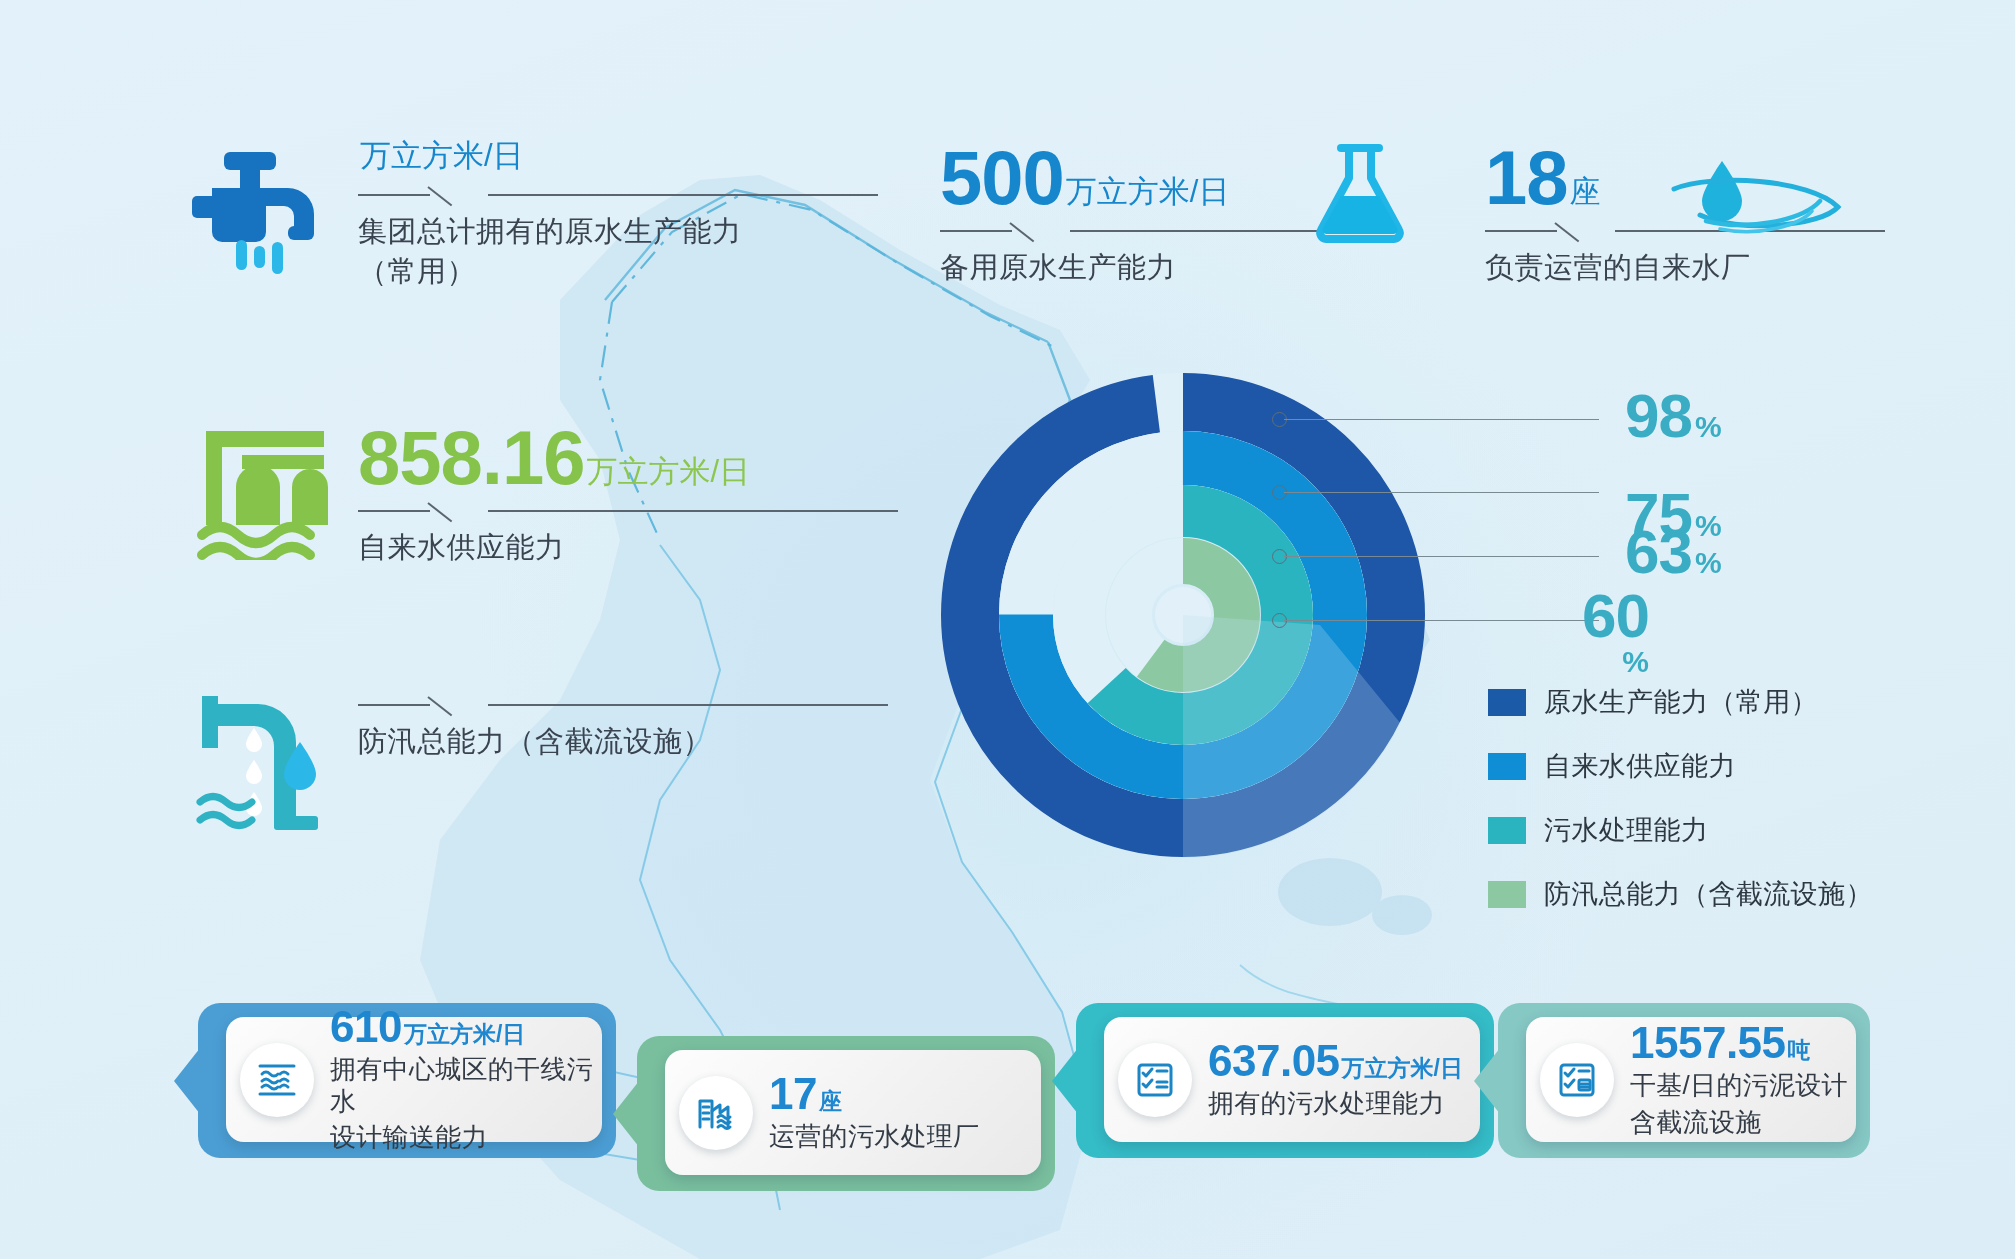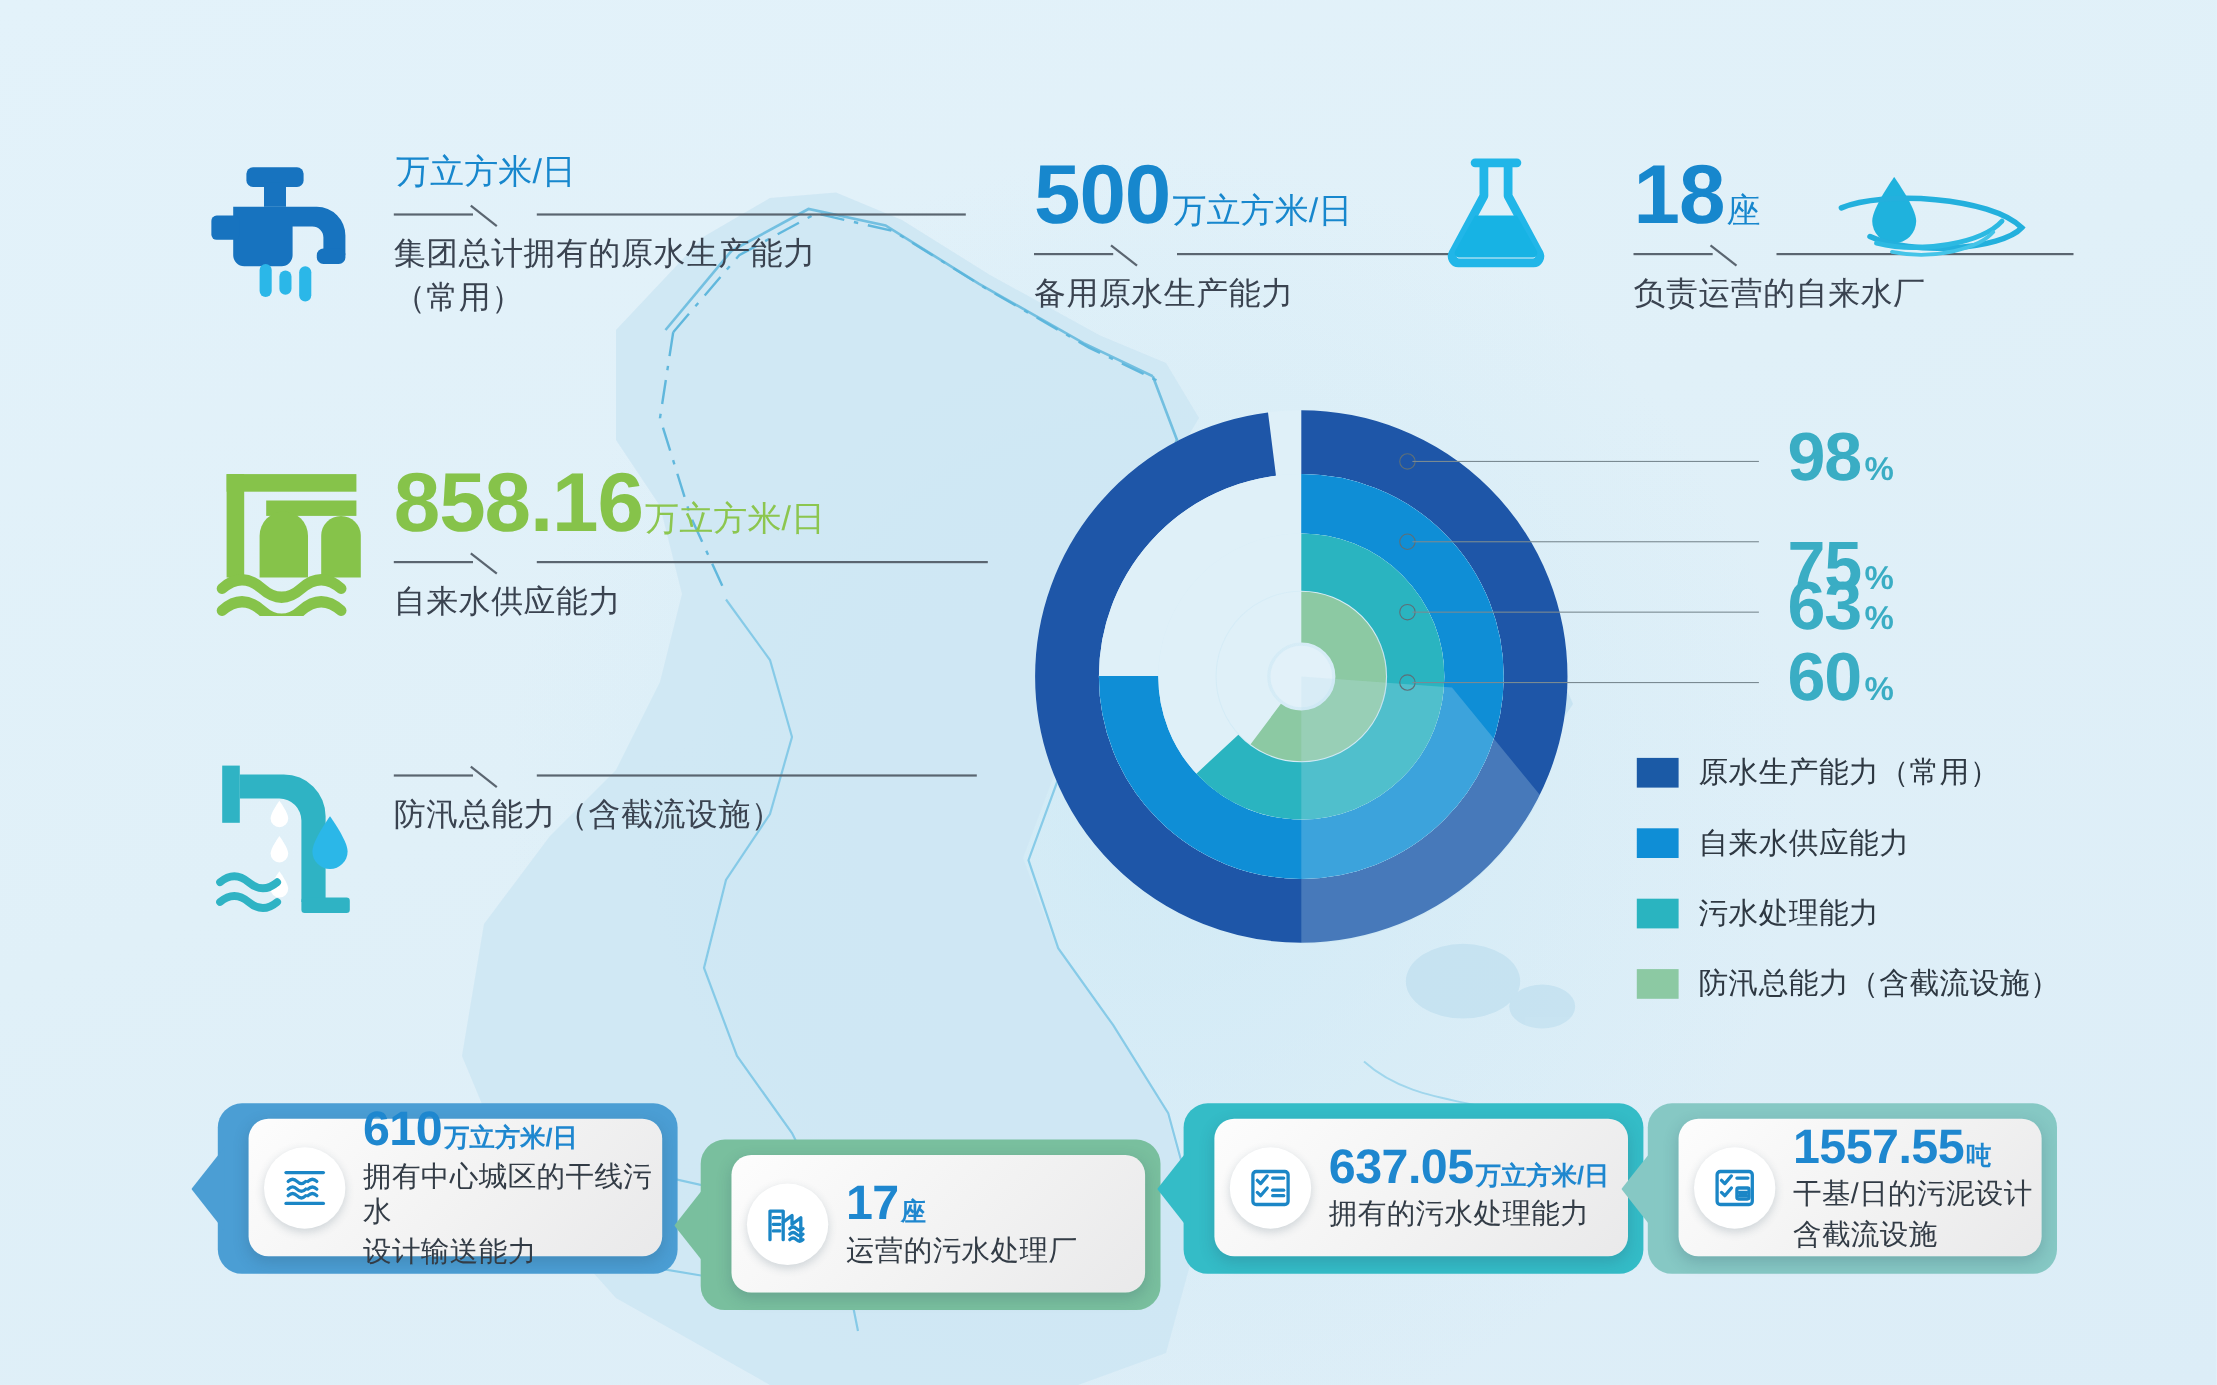--- a/index.html
+++ b/index.html
@@ -271,21 +271,21 @@
     <span class="s" style="color:#3aadc4">%</span>
   </div>
   <div class="pct" style="left:1625px;top:484px;">
     <span class="v" style="color:#3aadc4">75</span>
     <span class="s" style="color:#3aadc4">%</span>
   </div>
   <div class="pct" style="left:1625px;top:521px;">
     <span class="v" style="color:#3aadc4">63</span>
     <span class="s" style="color:#3aadc4">%</span>
   </div>
-  <div class="pct" style="left:1625px;top:585px;">
+  <div class="pct" style="left:1582px;top:585px;flex-direction:column;">
     <span class="v" style="color:#3aadc4">60</span>
     <span class="s" style="color:#3aadc4">%</span>
   </div>
 
   <div class="legend">
     <div class="lg">
       <span class="sw" style="background:#1b5aa6"></span>
       <span class="lb">原水生产能力（常用）</span>
     </div>
     <div class="lg">

